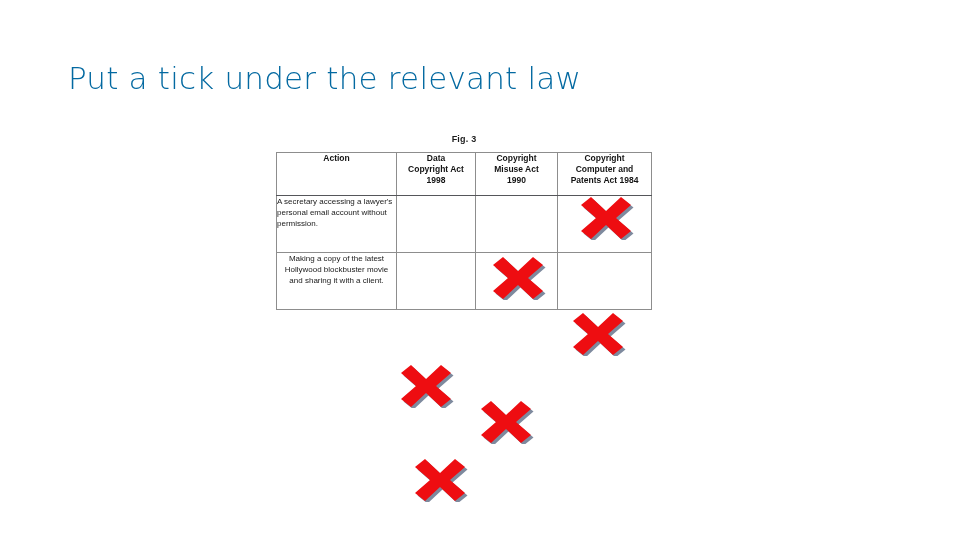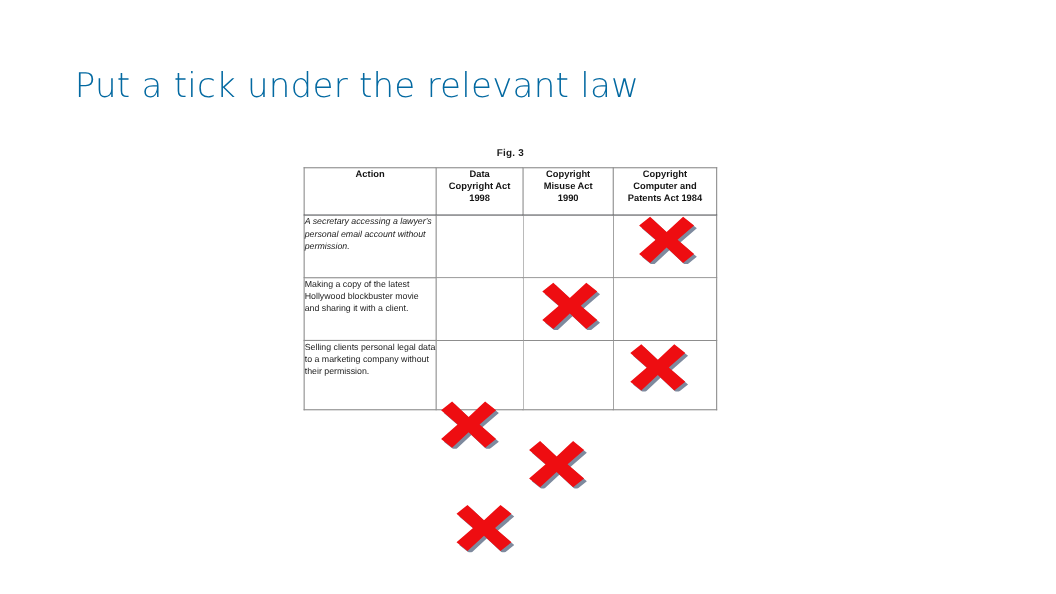--- a/index.html
+++ b/index.html
@@ -115,22 +115,22 @@
     font-family: "Liberation Sans", sans-serif;
     font-size: 8px;
     line-height: 11.2px;
     color: #1a1a1a;
     padding: 6px 4px 7px 7px;
     text-align: left;
   }
   .mark-cell { position: relative; }
 
   tr.r1 td { height: 56px; }
-  tr.r2 td { height: 56px; font-style: italic; }
-  tr.r3 td { height: 56px; }
+  tr.r2 td { height: 56px; }
+  tr.r3 td { height: 56px; text-align: center; }
   tr.r4 td { height: 32px; }
   tr.r5 td { height: 44px; }
   tr.r6 td { height: 62px; }
 
   
   tr.r3 td { border-bottom-color: #55565a; }
   tr.r5 td { border-bottom-color: #55565a; }
   tr.r6 td { border-bottom-color: #55565a; }
 
   
@@ -195,26 +195,20 @@
           <td class="mark-cell"></td>
           <td class="mark-cell"></td>
           <td class="mark-cell"></td>
         </tr>
         <tr class="r3">
           <td class="action-cell">Making a copy of the latest Hollywood blockbuster movie and sharing it with a client.</td>
           <td class="mark-cell"></td>
           <td class="mark-cell"></td>
           <td class="mark-cell"></td>
         </tr>
-        <tr class="r6">
-          <td class="action-cell">Selling clients personal legal data to a marketing company without their permission.</td>
-          <td class="mark-cell"></td>
-          <td class="mark-cell"></td>
-          <td class="mark-cell"></td>
-        </tr>
       </tbody>
     </table>
   </div>
 
   <div class="x-mark" id="x-r1">
     <svg viewBox="0 0 56 46" xmlns="http://www.w3.org/2000/svg">
       <polygon points="13,3 28,17 43,3 53,11 38,24 53,37 43,45 28,31 13,45 3,37 18,24 3,11" fill="#7e8a9e" transform="translate(2.5,2.5)"></polygon>
       <polygon points="13,3 28,17 43,3 53,11 38,24 53,37 43,45 28,31 13,45 3,37 18,24 3,11" fill="#ee0d11"></polygon>
     </svg>
   </div>

